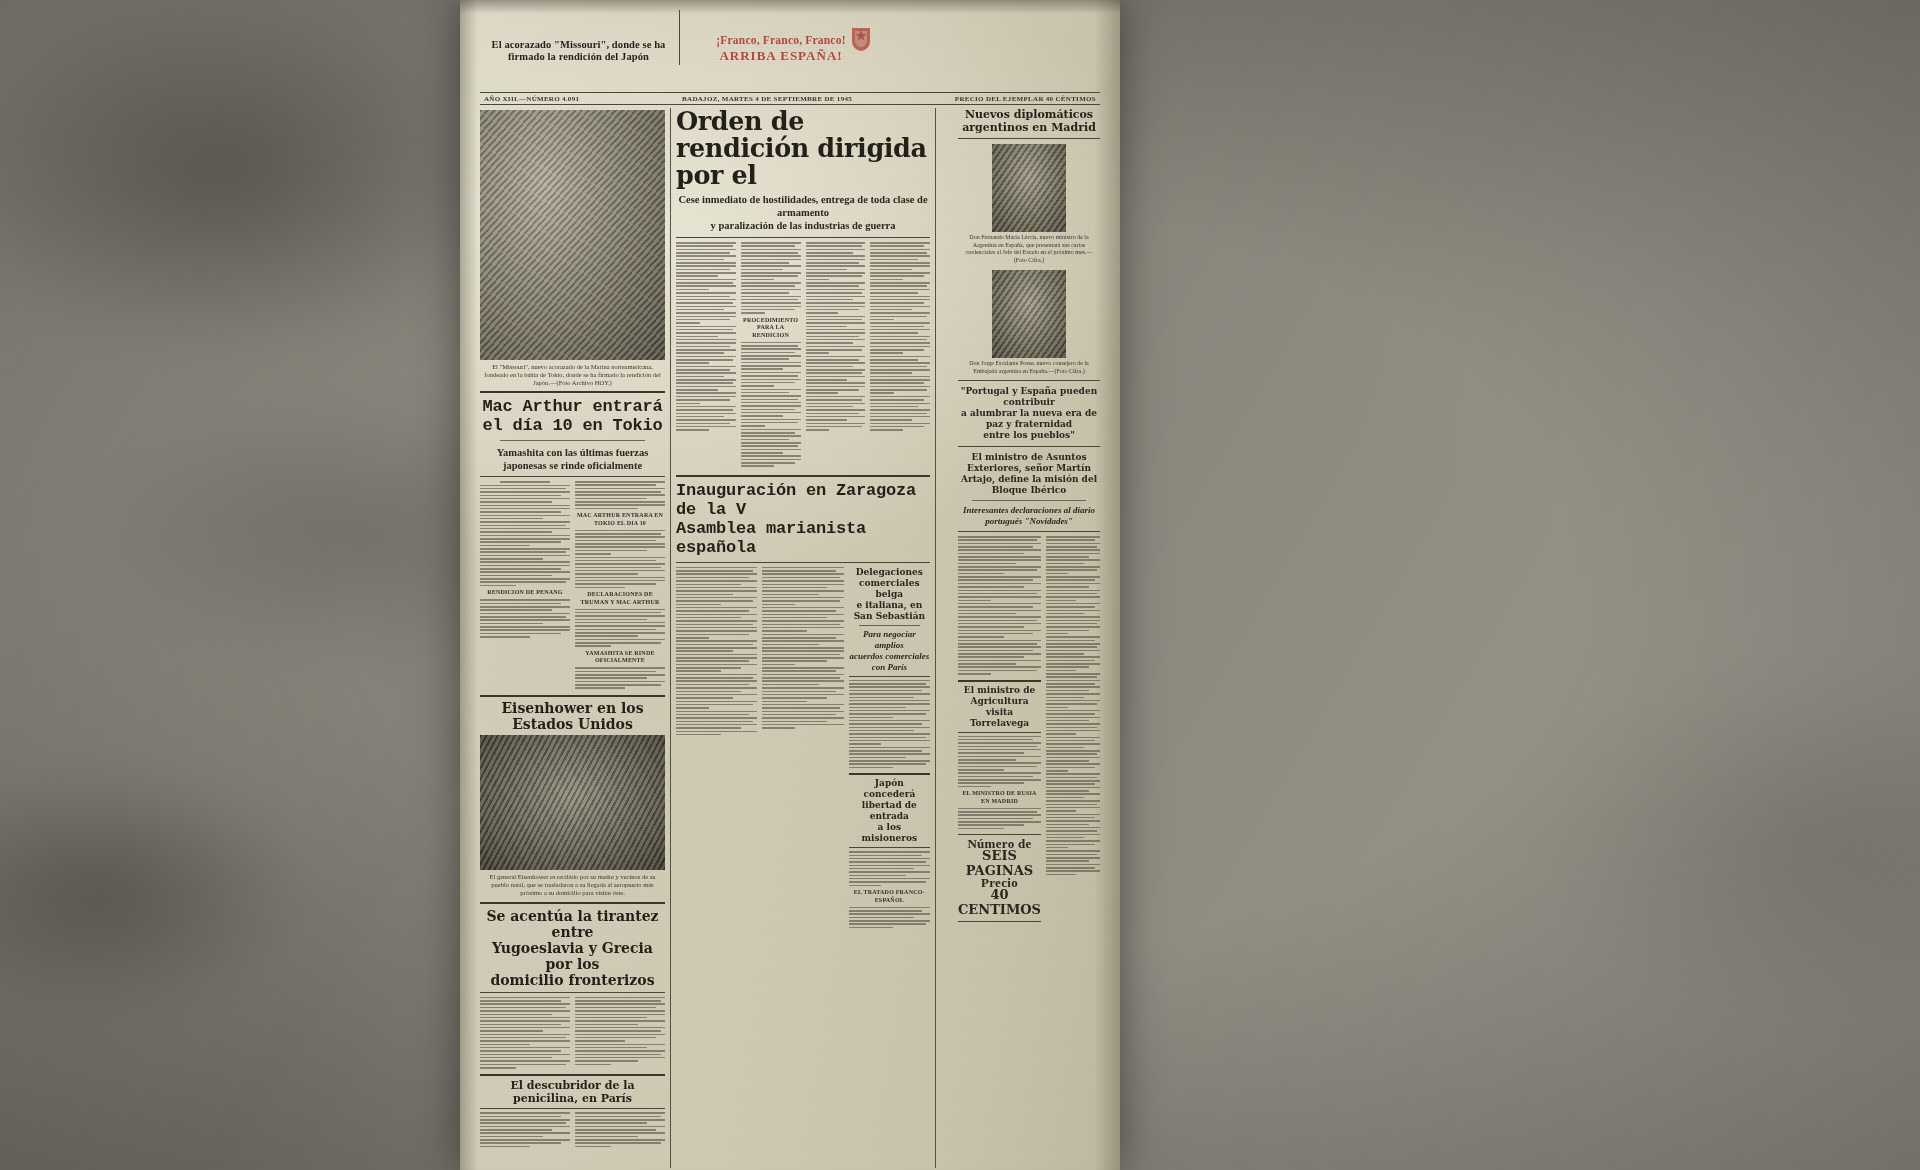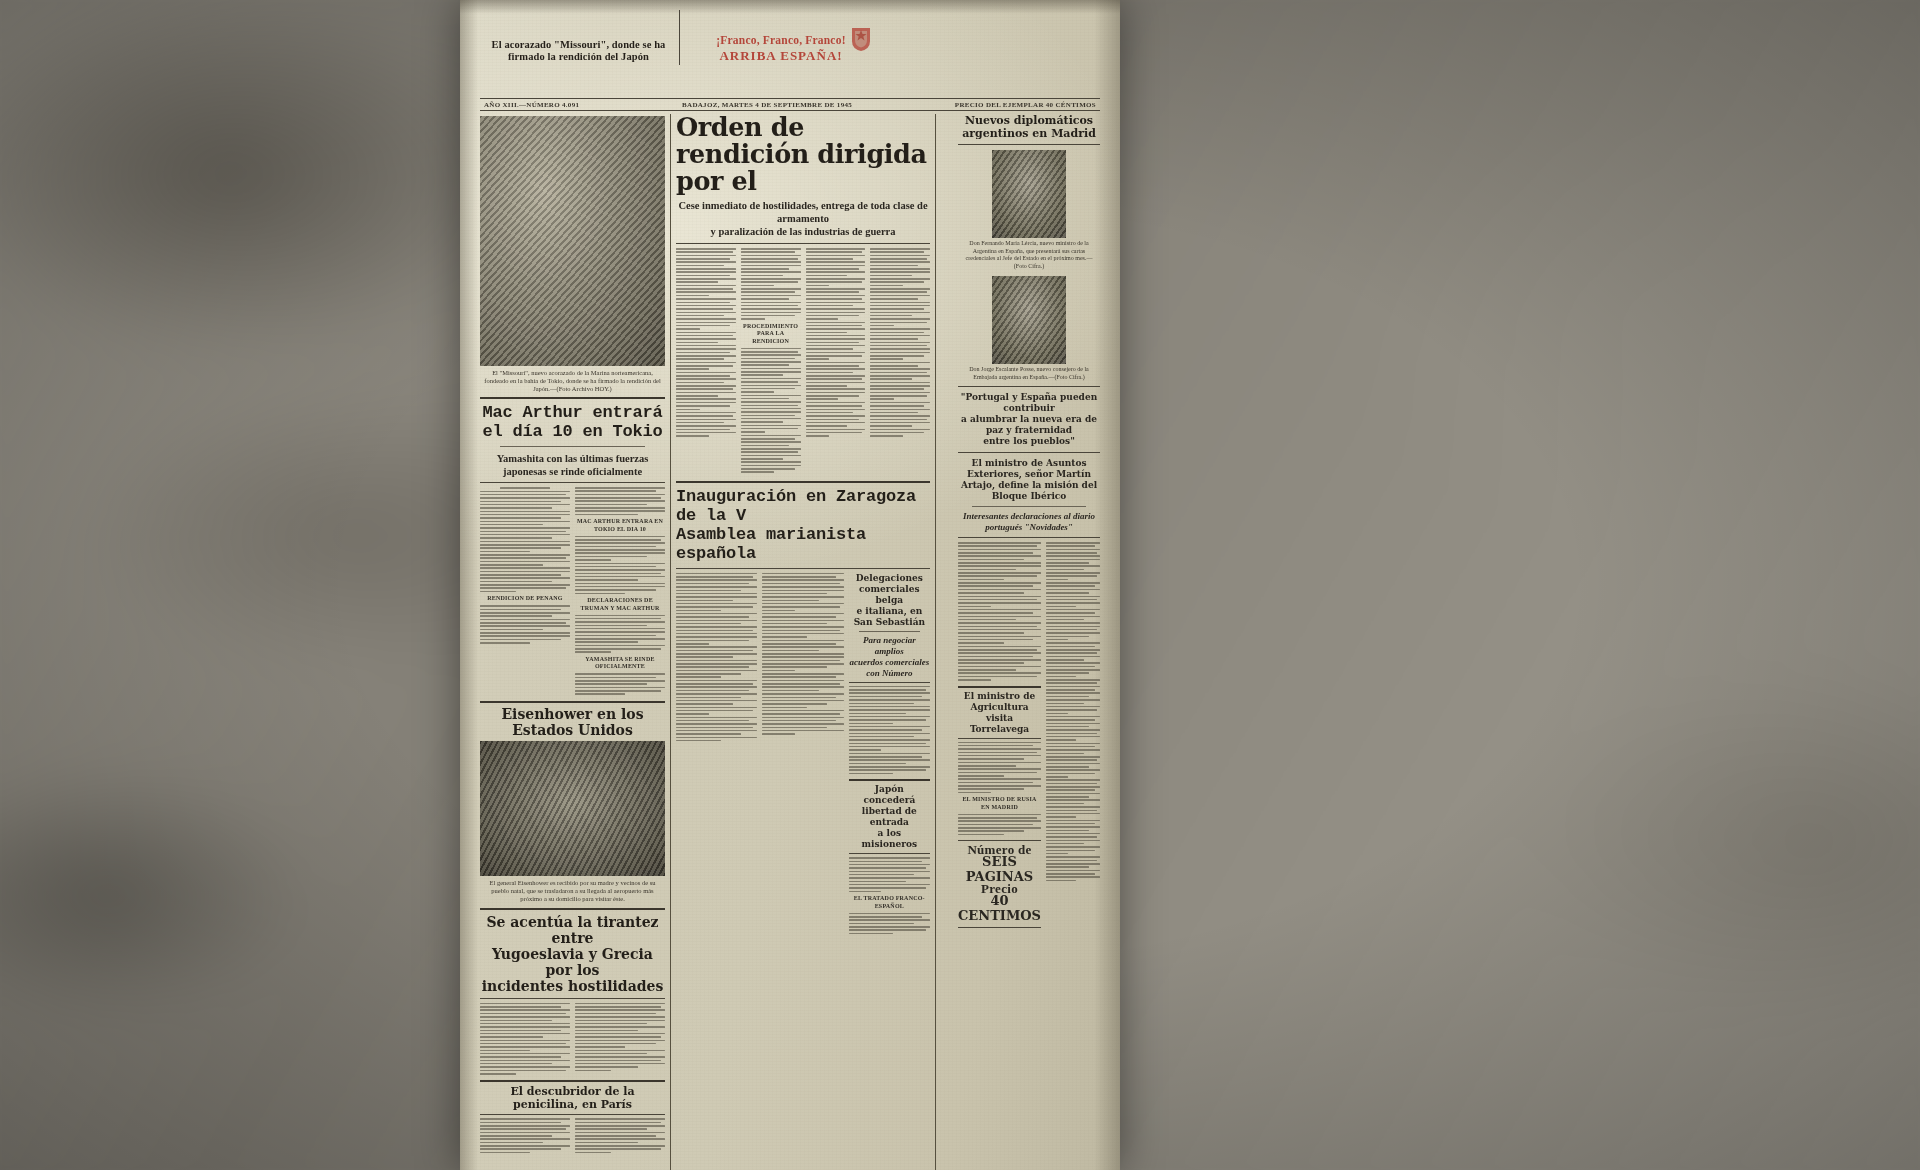--- a/index.html
+++ b/index.html
@@ -58,21 +58,21 @@
        text-shadow:0 0 1px rgba(120,40,30,.7), .5px .5px 0 rgba(160,70,55,.6);
        -webkit-text-stroke:1px #a23a2e;}
   .mh-right{width:190px;padding:24px 2px 0 6px;text-align:center;position:relative;}
   .slogan1{font-size:11.5px;font-weight:700;color:#b4463a;letter-spacing:.2px;white-space:nowrap;}
   .slogan2{font-size:13px;font-weight:700;color:#b4463a;letter-spacing:1px;margin-top:2px;white-space:nowrap;}
   .shield{position:absolute;right:6px;top:16px;width:22px;height:26px;}
 
   
   .dateline{display:flex;justify-content:space-between;align-items:center;
             border-top:1px solid #4a453a;border-bottom:1px solid #4a453a;
-            font-size:7px;font-weight:700;letter-spacing:.3px;padding:1.5px 4px;margin-top:10px;color:#3a352c;}
+            font-size:7px;font-weight:700;letter-spacing:.3px;padding:1.5px 4px;margin-top:4px;color:#3a352c;}
   .dateline span{white-space:nowrap;}
 
   
   .grid{display:flex;margin-top:3px;height:1060px;}
   .colA{width:185px;padding-right:5px;border-right:1px solid #56503f;}
   .colB{flex:1;padding:0 5px;}
   .colC{width:142px;padding-left:22px;border-left:1px solid #56503f;}
 
   
   .photo{background:
@@ -264,21 +264,21 @@
 
           <div class="rule2" style="margin:4px 0 3px;"></div>
           <div class="hl-m ctr">Eisenhower en los Estados Unidos</div>
           <div class="spacer3"></div>
           <div class="photo dark" style="height:135px;"></div>
           <div class="cap">El general Eisenhower es recibido por su madre y vecinos de su pueblo natal, que se trasladaron a su llegada al aeropuerto más próximo a su domicilio para visitar éste.</div>
 
           <div class="rule2" style="margin:3px 0 4px;"></div>
           <div class="hl-m ctr">Se acentúa la tirantez entre</div>
           <div class="hl-m ctr">Yugoeslavia y Grecia por los</div>
-          <div class="hl-m ctr">incidentes hostilidades</div>
+          <div class="hl-m ctr">domicilio fronterizos</div>
           <div class="rule" style="margin:4px 0 4px;"></div>
 
           <div class="bodycols body">
             <div class="bcol">
               <div class="ln"></div>
                 <div class="ln s90"></div>
                 <div class="ln"></div>
                 <div class="ln s95"></div>
               <div class="ln"></div>
                 <div class="ln s80"></div>
@@ -718,21 +718,21 @@
                 <div class="ln s80"></div>
                 <div class="ln"></div>
                 <div class="ln s40"></div>
             </div>
             <div class="bcol">
               <div class="hl-xs ctr">Delegaciones comerciales belga</div>
               <div class="hl-xs ctr">e italiana, en San Sebastián</div>
               <div class="thin" style="margin:3px 10px;"></div>
               <div class="sub-i ctr">Para negociar amplios</div>
               <div class="sub-i ctr">acuerdos comerciales</div>
-              <div class="sub-i ctr">con Número</div>
+              <div class="sub-i ctr">con París</div>
               <div class="rule" style="margin:3px 0 3px;"></div>
               <div class="ln"></div>
                 <div class="ln s95"></div>
                 <div class="ln"></div>
                 <div class="ln s90"></div>
               <div class="ln"></div>
                 <div class="ln s80"></div>
                 <div class="ln"></div>
                 <div class="ln"></div>
               <div class="ln s70"></div>

